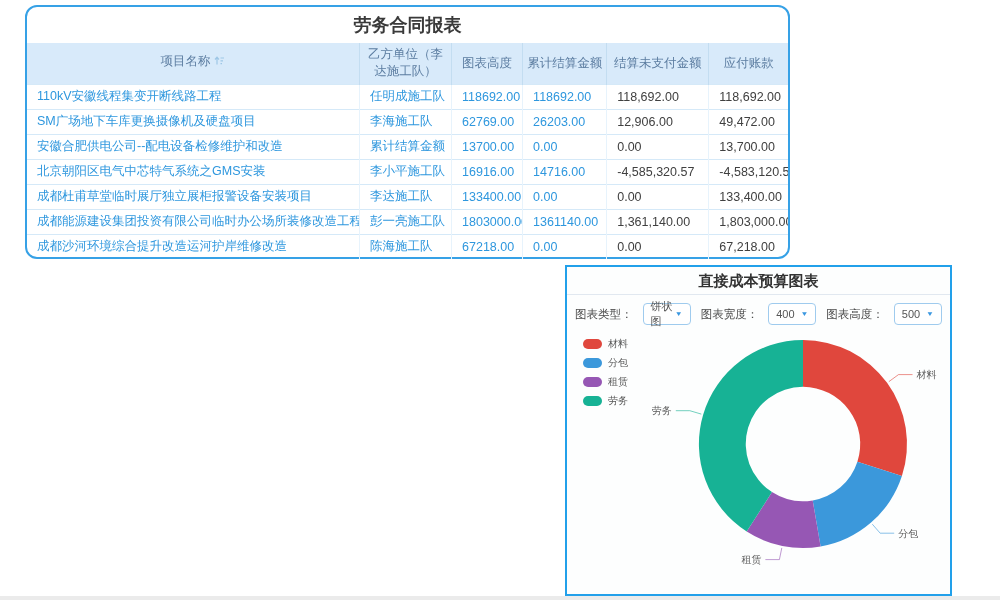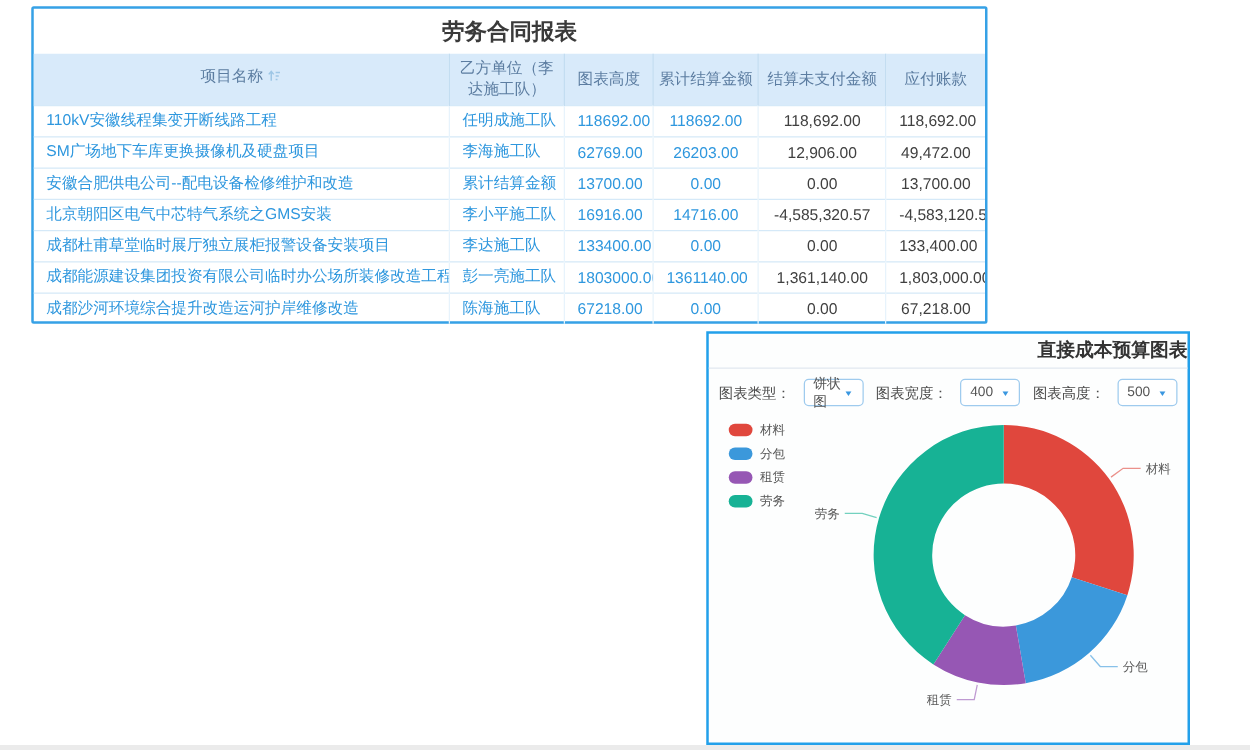--- a/index.html
+++ b/index.html
@@ -1,42 +1,42 @@
 <!DOCTYPE html>
 <html><head>
 <meta charset="utf-8">
 <style>
   * { margin:0; padding:0; box-sizing:border-box; }
   html,body { width:1000px; height:600px; background:#ffffff; overflow:hidden;
               font-family:"Liberation Sans","DejaVu Sans",sans-serif; }
 
   
   .report-panel { position:absolute; left:25px; top:5px; width:765px; height:254px;
-                  background:#fff; border:2px solid #36a1e6; border-radius:2px; }
+                  background:#fff; border:2px solid #36a1e6; border-radius:12px; }
   .report-title { height:36px; line-height:36px; text-align:center; font-size:18px;
                   font-weight:bold; color:#3a3a3a; }
   table.report { width:100%; border-collapse:collapse; table-layout:fixed; }
   table.report th { background:#d8eafa; color:#5c7da1; font-weight:normal; font-size:12.5px;
                     text-align:center; vertical-align:middle; height:41px; padding:2px 4px;
                     border-left:1px solid #c3ddf1; line-height:1.35; }
   table.report th:first-child { border-left:none;font-family:Liberation Mono, monospace; }
   table.report td { font-size:12.5px; height:25px; padding:2px 10px;
                     border-top:1px solid #d5e9f8; border-left:1px solid #e7f3fc;
                     white-space:nowrap; overflow:hidden; }
   table.report td:first-child { border-left:none; }
   td.c-blue  { color:#2e97de; }
   td.c-dark  { color:#404040; }
   td.al { text-align:left;margin-top:20px; }
-  td.ar { text-align:center; }
+  td.ar { text-align:left; }
   .sort-icon { display:inline-block; vertical-align:-1px; margin-left:4px; }
 
   
   .chart-panel { position:absolute; left:565px; top:265px; width:387px; height:331px;
                  background:#fdfefe; border:2px solid #22a0ea; }
-  .chart-title { height:28px; line-height:28px; text-align:right; font-size:15px;
+  .chart-title { height:28px; line-height:28px; text-align:center; font-size:15px;
                  font-weight:bold; color:#333; border-bottom:1px solid #e1e8f0; }
   .controls { display:flex; align-items:center; gap:10px; padding:8px 8px 4px 8px; }
   .ctl-label { font-size:11.5px; color:#4a4a4a; white-space:nowrap; }
   .select { width:88px; height:22px; border:1px solid #9fcbee; border-radius:4px;
             background:#fff; display:flex; align-items:center; justify-content:space-between;
             padding:0 7px; font-size:11px; color:#555; cursor:pointer; }
   .caret { font-size:8px; color:#3a97e0; transform:scaleY(0.8); }
   .legend { position:absolute; left:16px; top:70px; display:flex; flex-direction:column; gap:5px; }
   .legend-item { display:flex; align-items:center; gap:6px; cursor:pointer; }
   .legend-swatch { width:19px; height:10px; border-radius:5px; }

